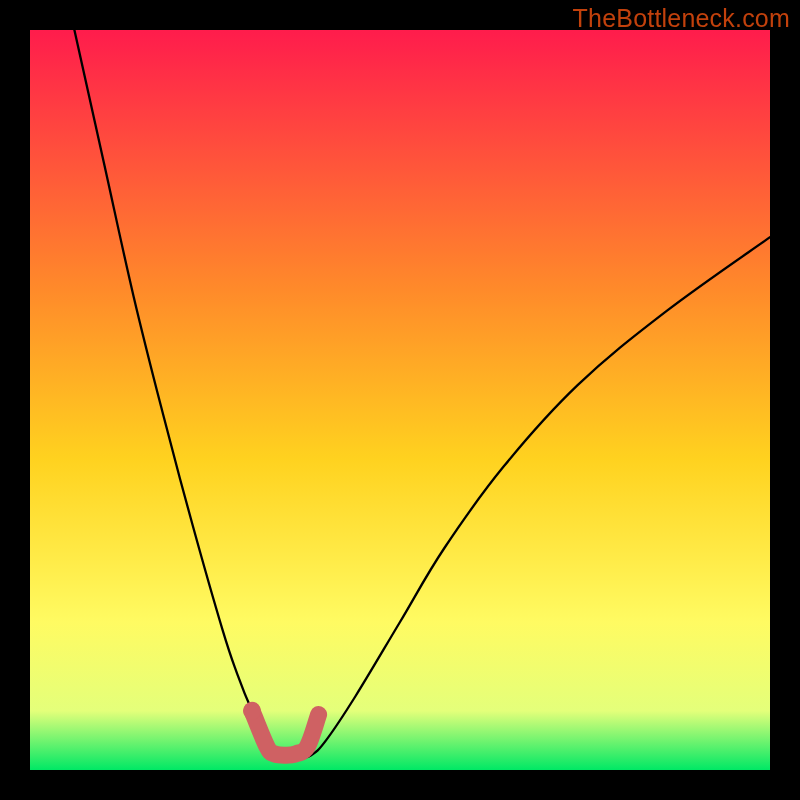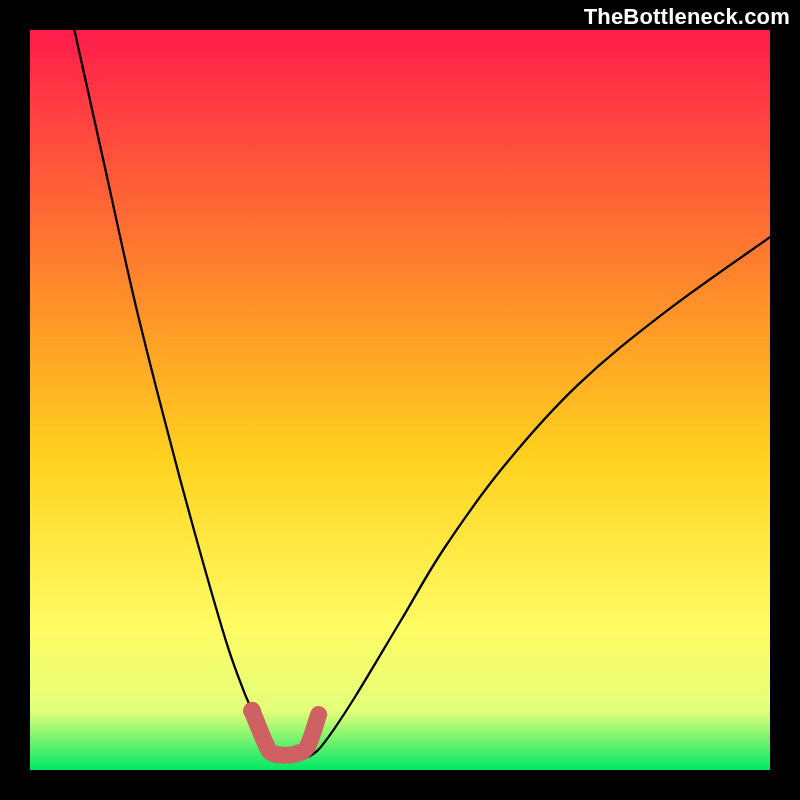--- a/index.html
+++ b/index.html
@@ -15,23 +15,23 @@
     top: 0;
     left: 0;
     width: 800px;
     height: 800px;
     background: #000;
   }
   .watermark {
     position: absolute;
     top: 4px;
     right: 10px;
-    color: #ffffff;
-    font-size: 22px;
-    font-weight: 700;
+    color: #c2410c;
+    font-size: 25px;
+    font-weight: 400;
     letter-spacing: 0.2px;
   }
   svg {
     position: absolute;
     top: 30px;
     left: 30px;
   }
 </style>
 </head>
 <body>

